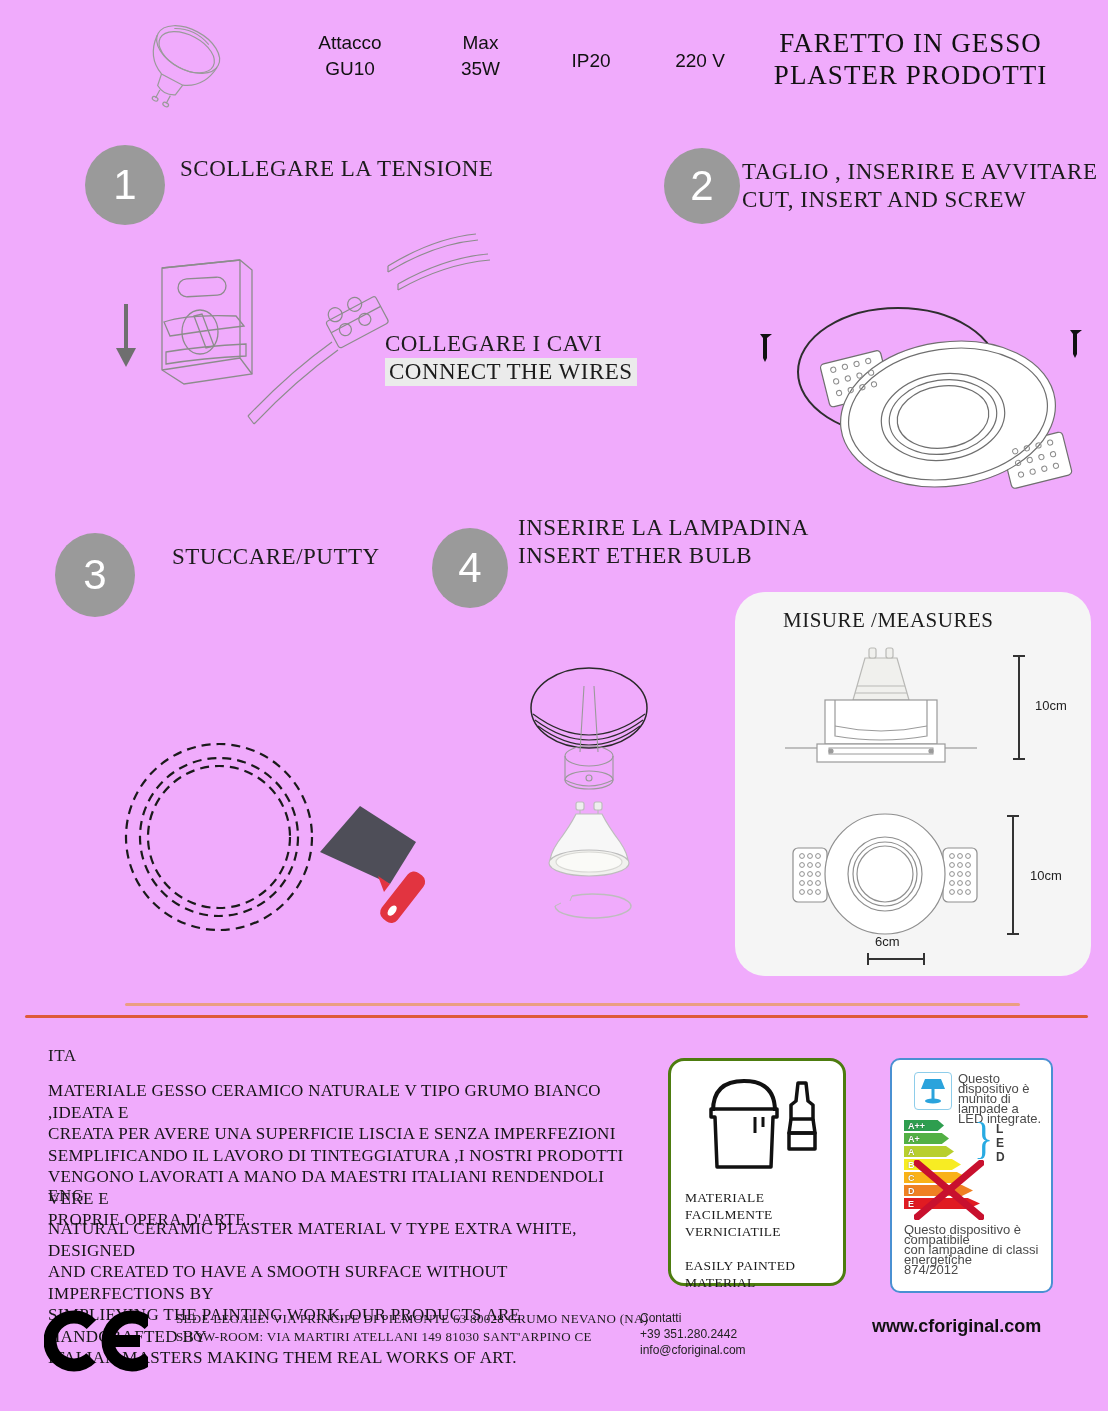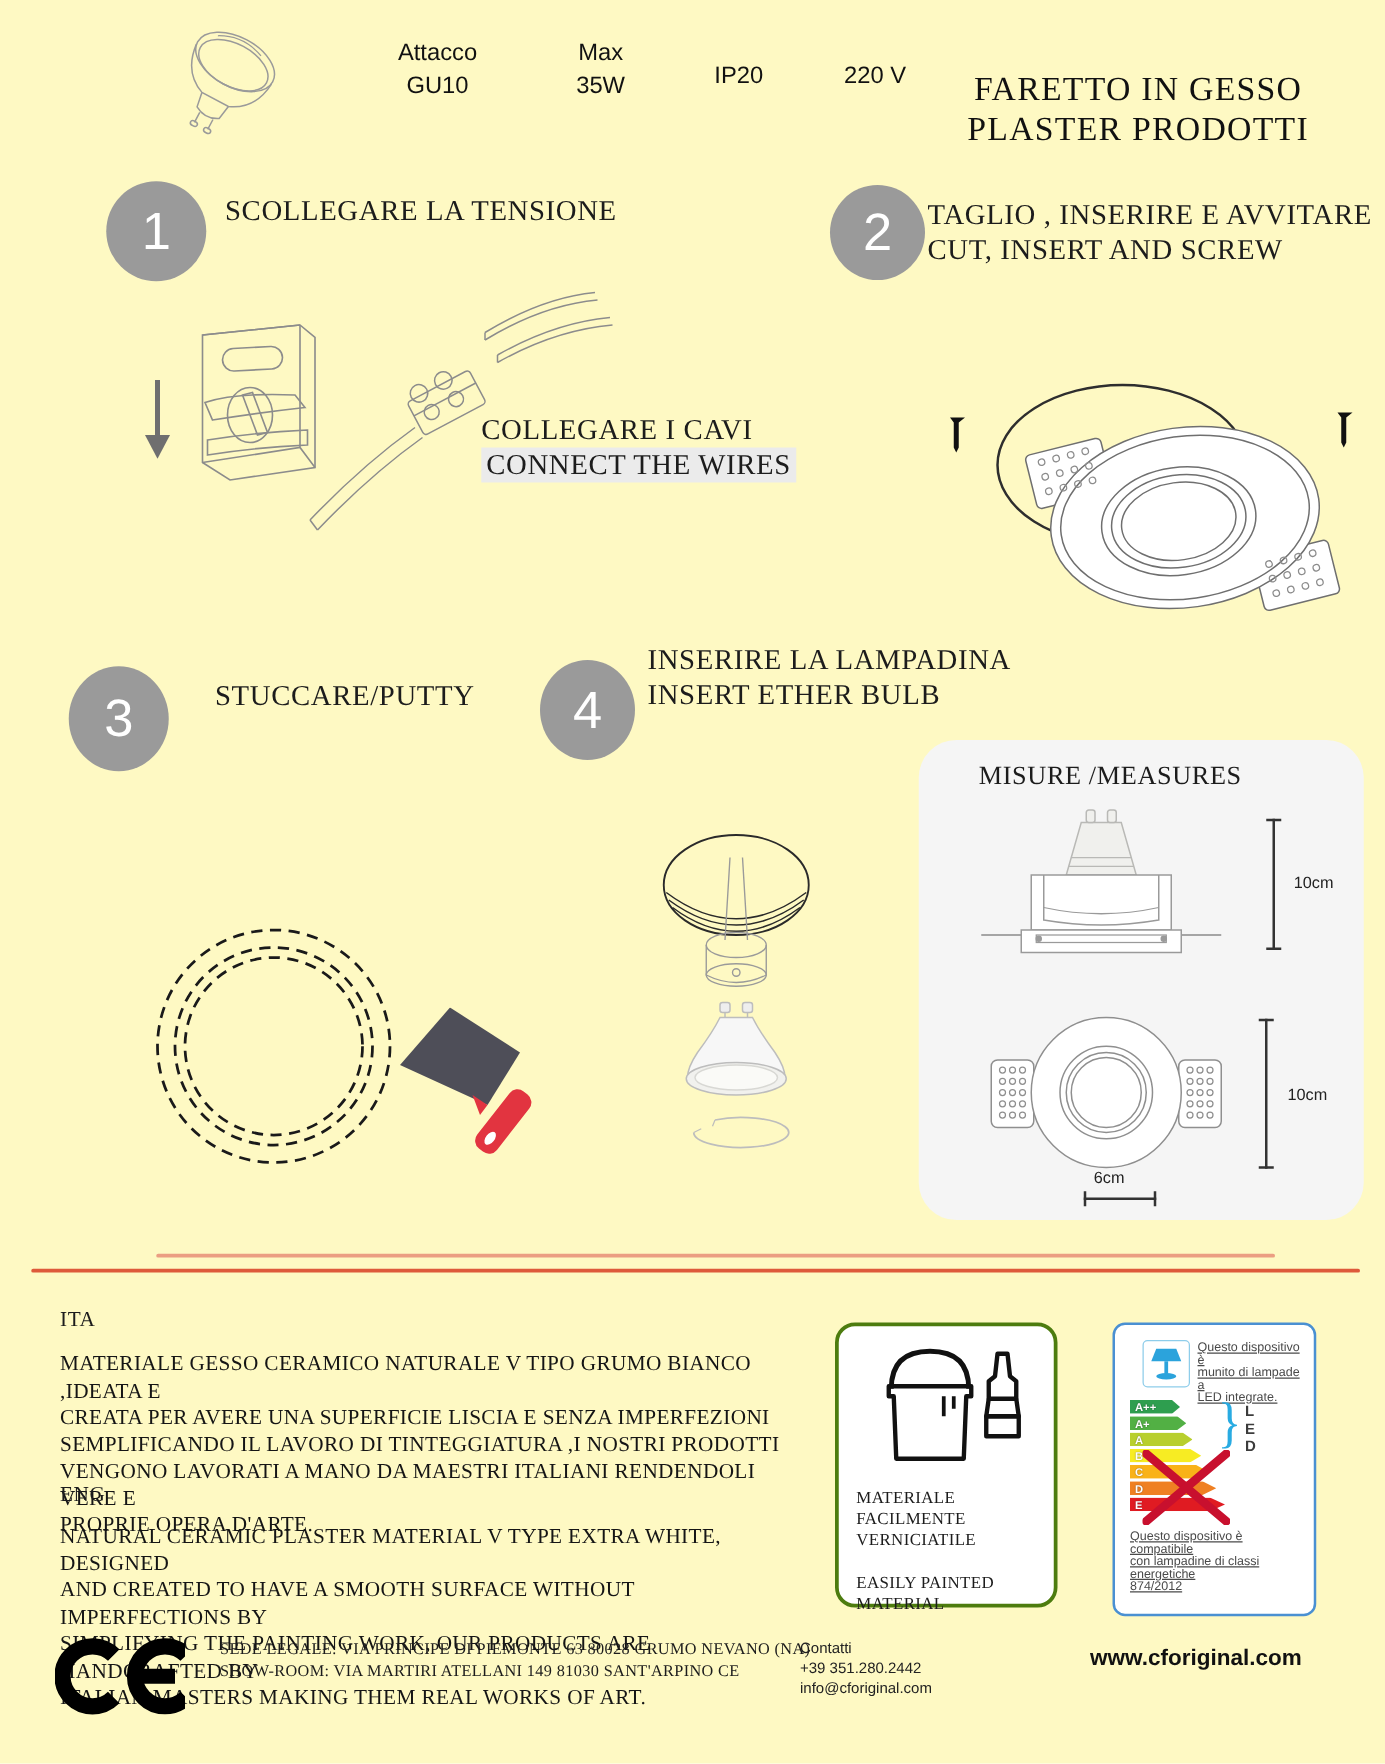--- a/index.html
+++ b/index.html
@@ -1,23 +1,23 @@
 <!DOCTYPE html>
 <html><head>
 <meta charset="utf-8">
 <style>
   html,body{margin:0;padding:0;background:#fff;}
-  #page{position:relative;width:1108px;height:1411px;background:#fef9c3;overflow:hidden;
+  #page{position:relative;width:1108px;height:1411px;background:#f0abfc;overflow:hidden;
         font-family:"Liberation Serif",serif;color:#1c1c1c;}
   .abs{position:absolute;}
   .sans{font-family:"Liberation Sans",sans-serif;}
   .serifcaps{font-family:"Liberation Serif",serif;letter-spacing:.5px;}
   
   .spec{font-size:19px;line-height:26px;text-align:center;color:#111;}
-  .doc-title{font-size:27px;line-height:32px;text-align:center;letter-spacing:1px;color:#111;margin-top:28px;}
+  .doc-title{font-size:27px;line-height:32px;text-align:center;letter-spacing:1px;color:#111;}
   
   .step-circle{border-radius:50%;background:#9a9a9a;color:#fff;display:flex;align-items:center;justify-content:center;
                font-family:"Liberation Sans",sans-serif;font-size:42px;}
   .step-text{font-size:23px;line-height:28px;letter-spacing:.5px;}
   .note-hl{background:#ebebeb;display:inline-block;padding:0 4px;}
   
   #measures-panel{background:#f5f5f5;border-radius:30px;}
   .measure-label{font-family:"Liberation Sans",sans-serif;font-size:13px;color:#222;}
   .vline{width:2px;background:#333;}
   .vline:before,.vline:after{content:"";position:absolute;left:-5px;width:12px;height:2px;background:#333;}
@@ -31,21 +31,21 @@
   .para{font-size:17px;line-height:21.5px;letter-spacing:.3px;color:#151515;}
   .lang-label{font-size:17px;letter-spacing:.5px;}
   
   .blue-box{border:3px solid #4d7c0f;border-radius:16px;background:#fff;}
   .paint-text{font-size:13.5px;line-height:17px;letter-spacing:.3px;}
   
   .e-arrow{height:11px;margin-bottom:2px;display:flex;align-items:center;
            clip-path:polygon(0 0,84% 0,100% 50%,84% 100%,0 100%);}
   .e-arrow span{font-family:"Liberation Sans",sans-serif;font-size:9px;font-weight:bold;color:#fff;
                 padding-left:4px;text-shadow:0 0 1px rgba(0,0,0,.55);}
-  .tiny{font-family:"Liberation Sans",sans-serif;font-size:10px;line-height:10px;color:#4a4a4a;text-decoration:underline;}
+  .tiny{font-family:"Liberation Sans",sans-serif;font-size:13px;line-height:10px;color:#4a4a4a;}
   .led-letter{font-family:"Liberation Sans",sans-serif;font-size:12px;font-weight:bold;line-height:14px;color:#3c3c3c;}
   
   .addr{font-size:13px;line-height:18px;letter-spacing:.3px;}
   .contacts{font-size:12px;line-height:16px;color:#222;}
   .website{font-size:18px;font-weight:bold;color:#111;}
   svg{display:block;}
 </style>
 </head>
 <body>
 

